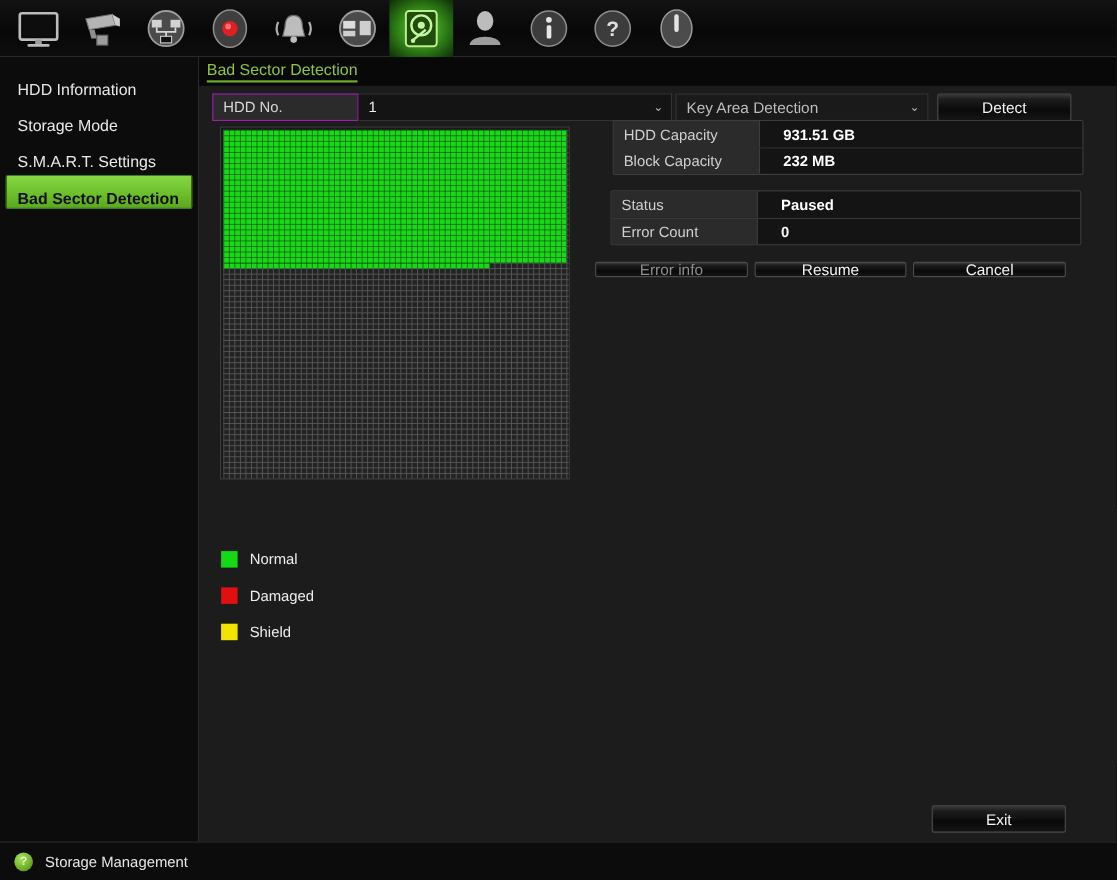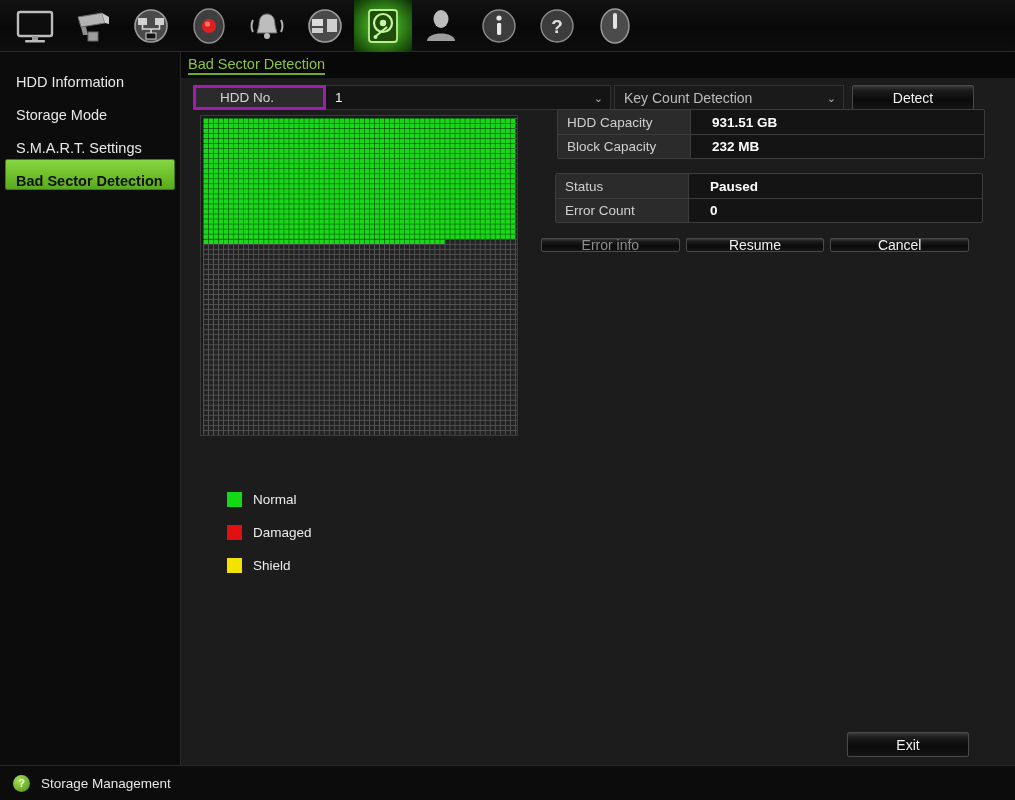--- a/index.html
+++ b/index.html
@@ -74,23 +74,23 @@
   }
 
   
   .toprow {
     position: absolute; left: 12px; top: 33px;
     width: 810px; height: 25px;
     display: flex; align-items: stretch;
   }
   .fld-label {
     width: 133px; background: #2b2b2b;
-    border: 3px solid #a21caf;
+    border: 1px solid #a21caf;
     color: #d6d6d6; font-size: 13.5px;
-    display: flex; align-items: center; padding-left: 24px;
+    display: flex; align-items: center; padding-left: 9px;
   }
   .fld-combo {
     flex: 0 0 285px;
     background: #141414; border: 1px solid #333;
     border-left: none;
     color: #f0f0f0; font-size: 13.5px;
     display: flex; align-items: center; padding-left: 9px;
     position: relative;
   }
   .chev {
@@ -166,21 +166,21 @@
 
   .act-row {
     position: absolute; left: 360px; top: 175px;
     width: 428px; height: 25px;
     display: flex; gap: 6px;
   }
   .act-row .btn { flex: 1; margin-top: 11px; }
 
   
   .legend { position: absolute; left: 20px; top: 440px; }
-  .leg-item { display: flex; align-items: flex-start; height: 33px; margin-left: 26px; }
+  .leg-item { display: flex; align-items: center; height: 33px; }
   .leg-sw { width: 15px; height: 15px; margin-right: 11px; }
   .leg-tx { color: #ececec; font-size: 13.5px; }
 
   .btn-exit {
     position: absolute; left: 666px; top: 680px;
     width: 122px; height: 25px;
   }
 
   
   .statusbar {
@@ -320,21 +320,21 @@
       <span class="page-title">Bad Sector Detection</span>
     </div>
 
     <div class="toprow">
       <div class="fld-label">HDD No.</div>
       <div class="fld-combo">
         <span>1</span>
         <span class="chev">⌄</span>
       </div>
       <div class="fld-combo2">
-        <span>Key Count Detection</span>
+        <span>Key Area Detection</span>
         <span class="chev">⌄</span>
       </div>
       <div class="btn btn-detect">Detect</div>
     </div>
 
     <div class="gridwrap">
       <div class="grid" id="sector-grid">
           <div class="fill-block" style="left: 0px; top: 0px; width: 312.48px; height: 120.96px; background-color: rgb(23, 217, 23);"></div>
           <div class="fill-block" style="left: 0px; top: 120.96px; width: 241.92px; height: 5.04px; background-color: rgb(23, 217, 23);"></div>
         </div>

